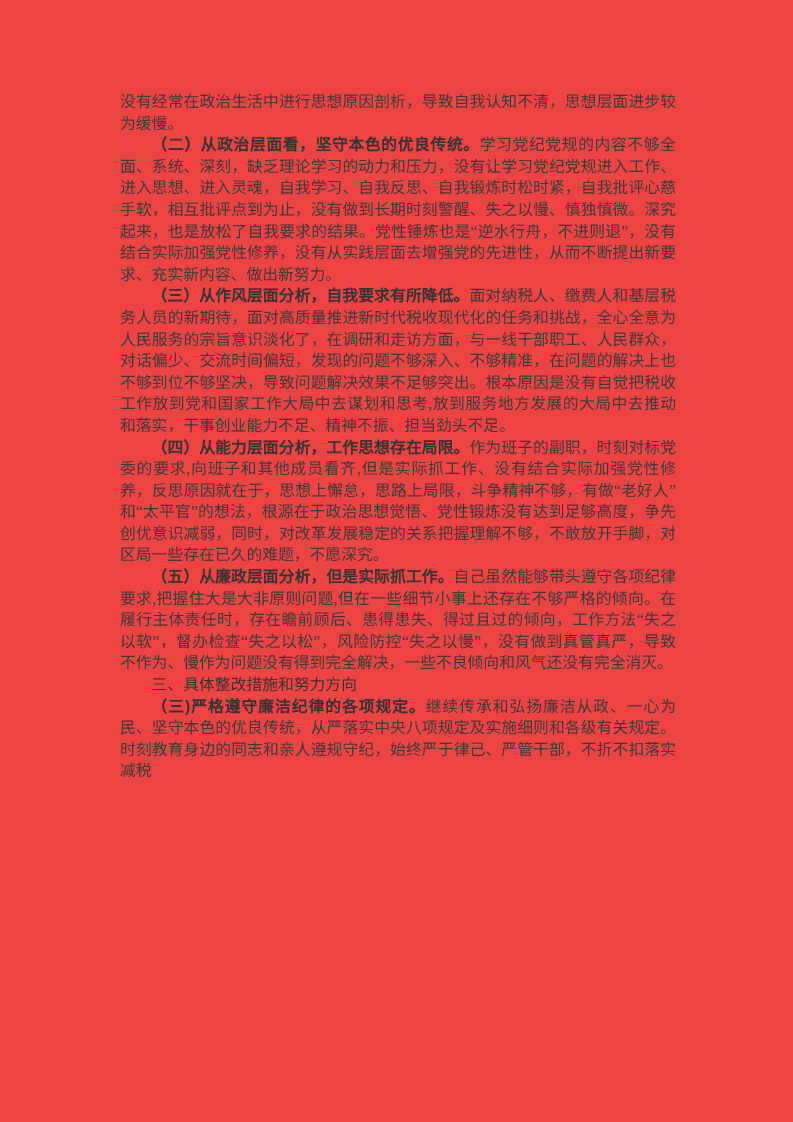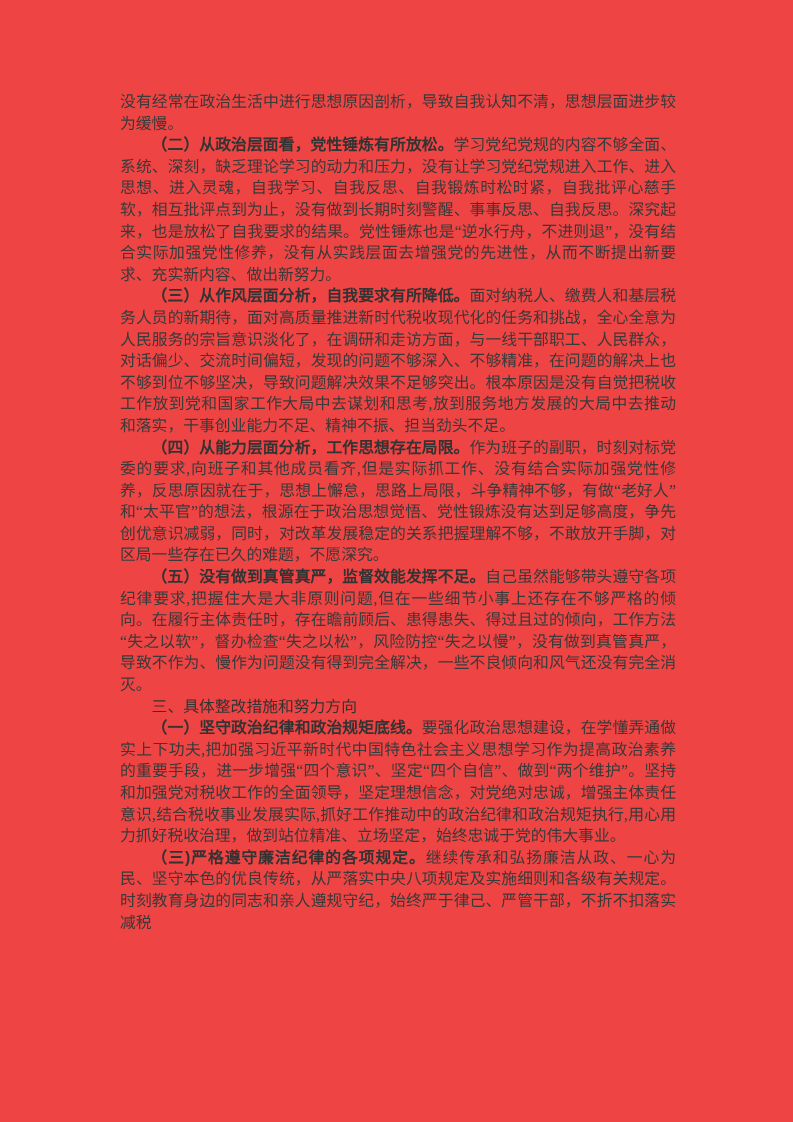--- a/index.html
+++ b/index.html
@@ -49,40 +49,37 @@
 <body>
 
 <div class="page">
   <div class="doc-body">
 
     <p class="p-cont">
       <span>没有经常在政治生活中进行思想原因剖析，导致自我认知不清，思想层面进步较为缓慢。</span>
     </p>
 
     <p>
-      <b class="head">（二）从政治层面看，党性锤炼有所放松。</b><span>学习党纪党规的内容不够全面、系统、深刻，缺乏理论学习的动力和压力，没有让学习党纪党规进入工作、进入思想、进入灵魂，自我学习、自我反思、自我锻炼时松时紧，自我批评心慈手软，相互批评点到为止，没有做到长期时刻警醒、事事反思、自我反思。深究起来，也是放松了自我要求的结果。党性锤炼也是“逆水行舟，不进则退”，没有结合实际加强党性修养，没有从实践层面去增强党的先进性，从而不断提出新要求、充实新内容、做出新努力。</span>
+      <b class="head">（二）从政治层面看，坚守本色的优良传统。</b><span>学习党纪党规的内容不够全面、系统、深刻，缺乏理论学习的动力和压力，没有让学习党纪党规进入工作、进入思想、进入灵魂，自我学习、自我反思、自我锻炼时松时紧，自我批评心慈手软，相互批评点到为止，没有做到长期时刻警醒、失之以慢、慎独慎微。深究起来，也是放松了自我要求的结果。党性锤炼也是“逆水行舟，不进则退”，没有结合实际加强党性修养，没有从实践层面去增强党的先进性，从而不断提出新要求、充实新内容、做出新努力。</span>
     </p>
 
     <p>
       <b class="head">（三）从作风层面分析，自我要求有所降低。</b><span>面对纳税人、缴费人和基层税务人员的新期待，面对高质量推进新时代税收现代化的任务和挑战，全心全意为人民服务的宗旨意识淡化了，在调研和走访方面，与一线干部职工、人民群众，对话偏少、交流时间偏短，发现的问题不够深入、不够精准，在问题的解决上也不够到位不够坚决，导致问题解决效果不足够突出。根本原因是没有自觉把税收工作放到党和国家工作大局中去谋划和思考,放到服务地方发展的大局中去推动和落实，干事创业能力不足、精神不振、担当劲头不足。</span>
     </p>
 
     <p>
       <b class="head">（四）从能力层面分析，工作思想存在局限。</b><span>作为班子的副职，时刻对标党委的要求,向班子和其他成员看齐,但是实际抓工作、没有结合实际加强党性修养，反思原因就在于，思想上懈怠，思路上局限，斗争精神不够，有做“老好人”和“太平官”的想法，根源在于政治思想觉悟、党性锻炼没有达到足够高度，争先创优意识减弱，同时，对改革发展稳定的关系把握理解不够，不敢放开手脚，对区局一些存在已久的难题，不愿深究。</span>
     </p>
 
     <p>
-      <b class="head">（五）没有做到真管真严，监督效能发挥不足。</b><span>自己虽然能够带头遵守各项纪律要求,把握住大是大非原则问题,但在一些细节小事上还存在不够严格的倾向。在履行主体责任时，存在瞻前顾后、患得患失、得过且过的倾向，工作方法“失之以软”，督办检查“失之以松”，风险防控“失之以慢”，没有做到真管真严，导致不作为、慢作为问题没有得到完全解决，一些不良倾向和风气还没有完全消灭。</span>
+      <b class="head">（五）从廉政层面分析，但是实际抓工作。</b><span>自己虽然能够带头遵守各项纪律要求,把握住大是大非原则问题,但在一些细节小事上还存在不够严格的倾向。在履行主体责任时，存在瞻前顾后、患得患失、得过且过的倾向，工作方法“失之以软”，督办检查“失之以松”，风险防控“失之以慢”，没有做到真管真严，导致不作为、慢作为问题没有得到完全解决，一些不良倾向和风气还没有完全消灭。</span>
     </p>
 
     <p class="section-heading">三、具体整改措施和努力方向</p>
 
-    <p>
-      <b class="head">（一）坚守政治纪律和政治规矩底线。</b><span>要强化政治思想建设，在学懂弄通做实上下功夫,把加强习近平新时代中国特色社会主义思想学习作为提高政治素养的重要手段，进一步增强“四个意识”、坚定“四个自信”、做到“两个维护”。坚持和加强党对税收工作的全面领导，坚定理想信念，对党绝对忠诚，增强主体责任意识,结合税收事业发展实际,抓好工作推动中的政治纪律和政治规矩执行,用心用力抓好税收治理，做到站位精准、立场坚定，始终忠诚于党的伟大事业。</span>
-    </p>
 
 
     <p>
       <b class="head">（三)严格遵守廉洁纪律的各项规定。</b><span>继续传承和弘扬廉洁从政、一心为民、坚守本色的优良传统，从严落实中央八项规定及实施细则和各级有关规定。时刻教育身边的同志和亲人遵规守纪，始终严于律己、严管干部，不折不扣落实减税</span>
     </p>
 
   </div>
 </div>
 
 </body></html>

